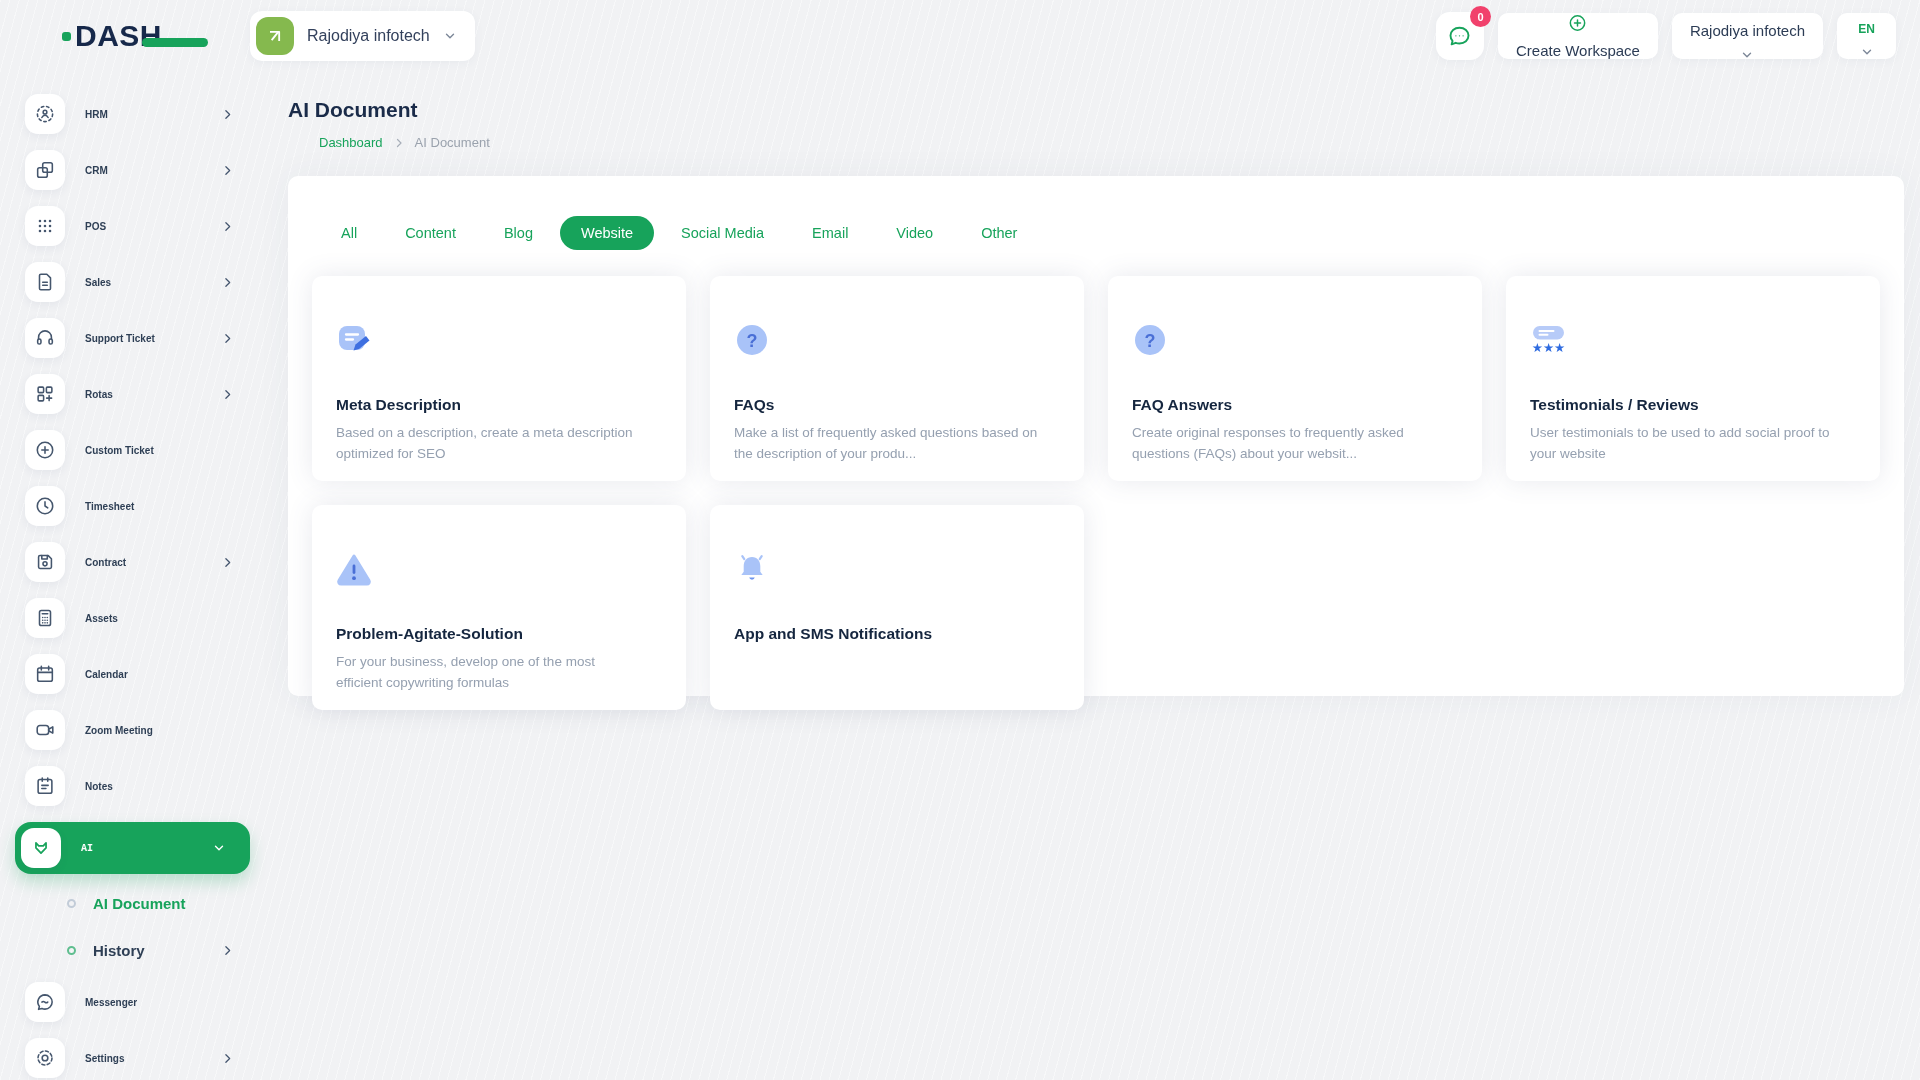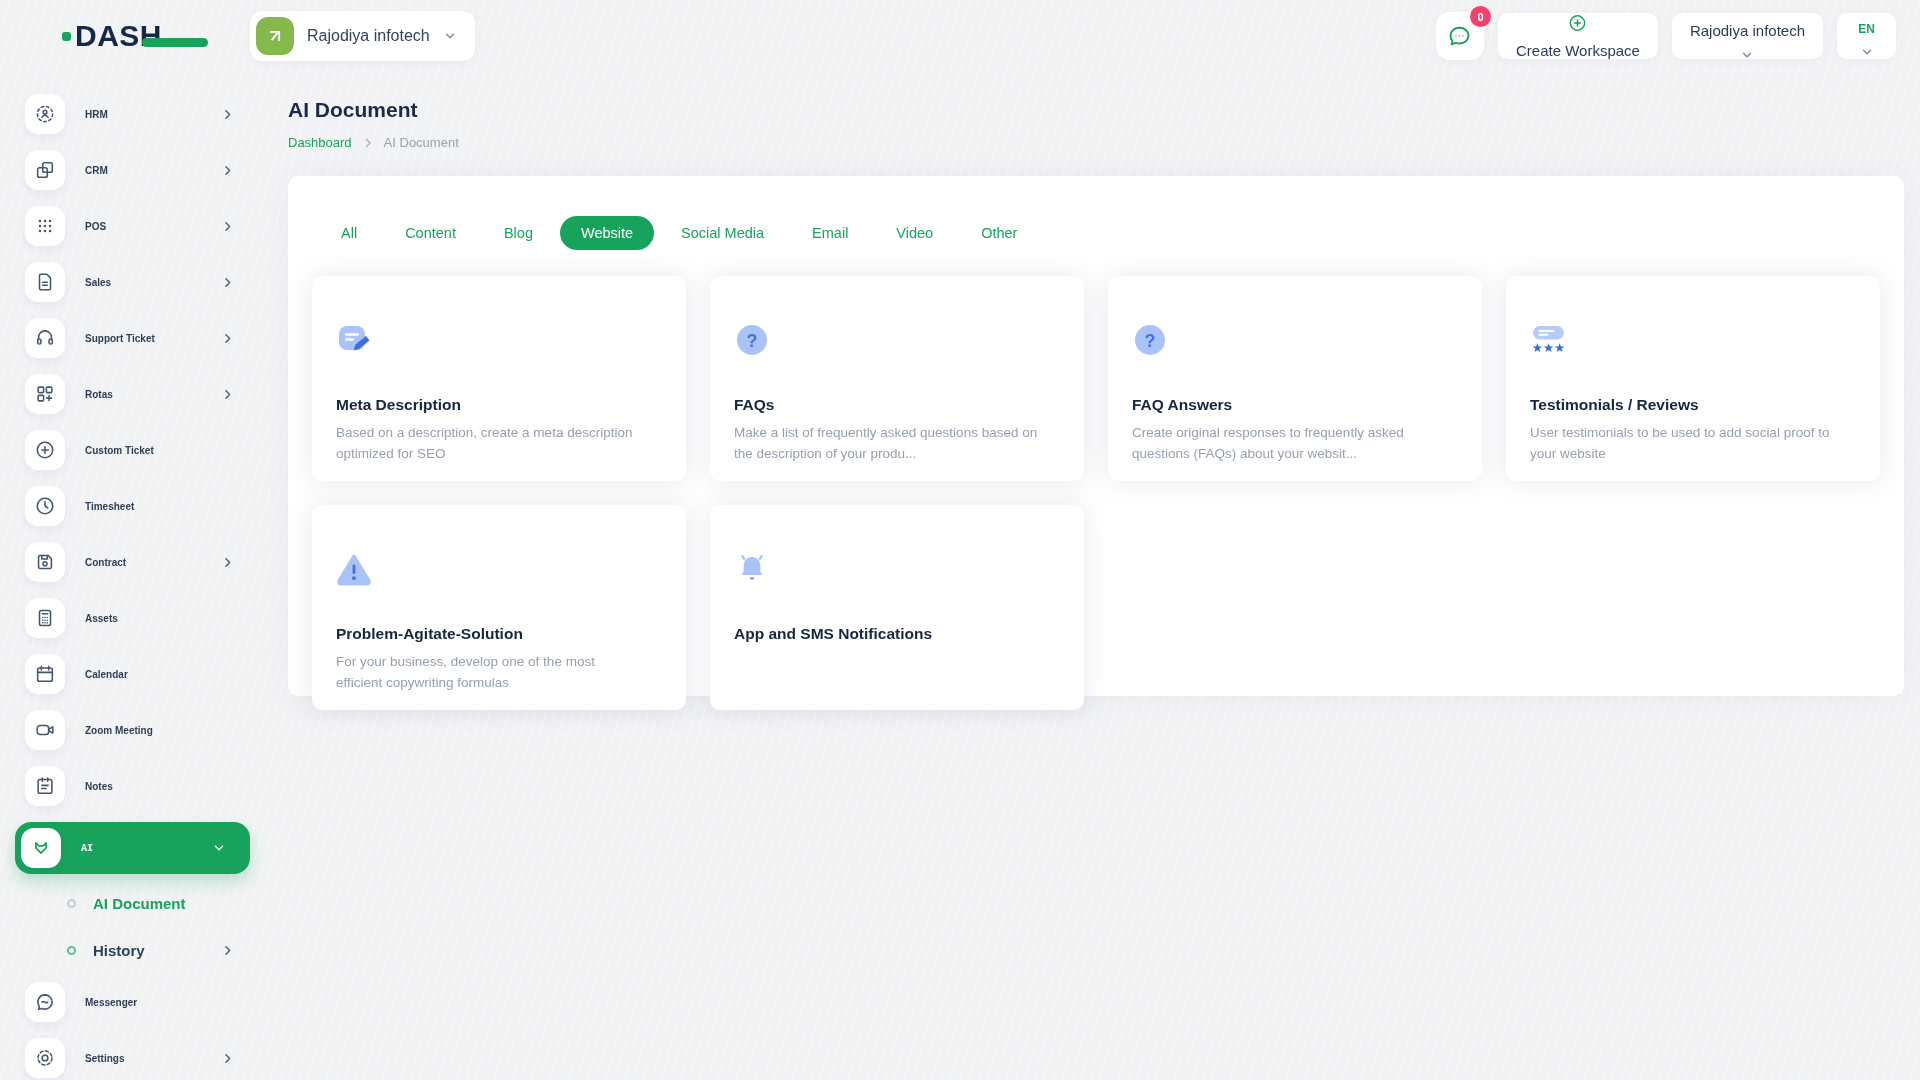--- a/index.html
+++ b/index.html
@@ -46,21 +46,21 @@
             box-shadow:0 8px 16px rgba(23,163,91,.25);font-family:Liberation Mono, monospace; }
   .ai-pill .nav-label{ color:#fff; margin-left:20px; }
   .sub-item{ display:flex; align-items:center; height:30px; margin-bottom:17px; padding-left:42px; cursor:pointer; }
   .sub-bullet{ width:9px; height:9px; border-radius:50%; border:2px solid #c2ccd8; flex:none; }
   .sub-bullet.green{ border-color:#5fbe8f; }
   .sub-label{ margin-left:17px; font-size:15px; font-weight:600; color:var(--text); }
   .sub-label.active{ color:var(--green); font-weight:700; }
   
   .main{ flex:1; padding:20px 16px 0 28px; min-width:0; }
   .page-title{ font-size:21px; font-weight:700; color:#1a2b49; margin-top:6px; }
-  .breadcrumb{ display:flex; align-items:center; gap:10px; margin-top:13px; font-size:13px; }
+  .breadcrumb{ display:flex; align-items:center; gap:10px; margin-top:13px; font-size:13px;margin-left:31px; }
   .bc-link{ color:var(--green); cursor:pointer; }
   .bc-sep{ color:#a7aeb9; display:flex; }
   .bc-current{ color:#9aa2ad; }
   .panel{ margin-top:26px; background:#fff; border-radius:10px; padding:36px 24px 24px;
           height:520px; box-shadow:0 0 34px rgba(56,71,109,.05); }
   .tabs{ display:flex; align-items:center; gap:6px; padding:4px 8px 12px; }
   .tab{ padding:9px 21px; border-radius:999px; font-size:14.5px; color:var(--green); cursor:pointer; }
   .tab.active{ background:var(--green); color:#fff; }
   .cards{ margin-top:14px; display:grid; grid-template-columns:repeat(4,1fr); gap:24px; }
   .card{ background:#fff; border-radius:10px; height:205px; padding:46px 24px 0;

